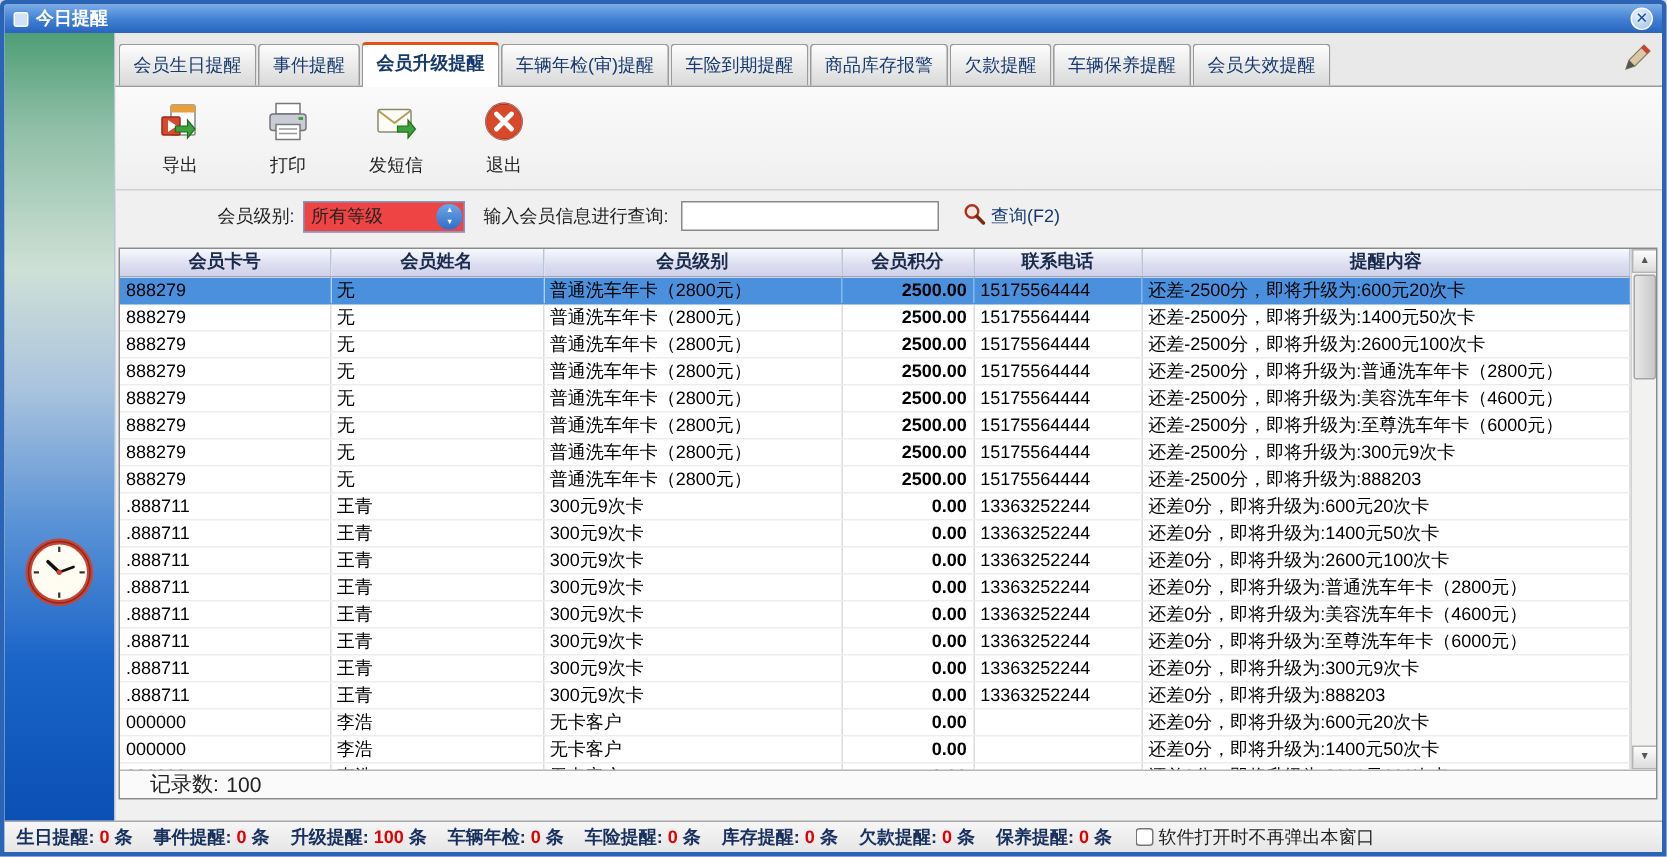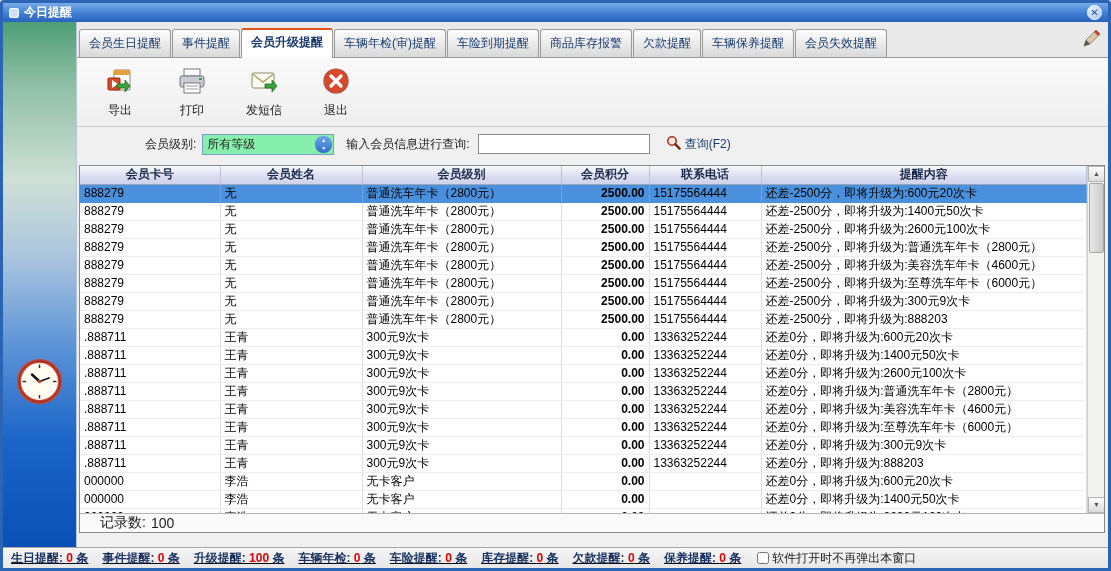--- a/index.html
+++ b/index.html
@@ -38,21 +38,21 @@
 
   
   .toolbar { flex:0 0 69px; background:linear-gradient(180deg,#fafafa,#efefef); border-bottom:1px solid #cfcfcf;
              display:flex; align-items:center; padding-left:14px; gap:14px; }
   .tool-btn { width:58px; height:58px; display:flex; flex-direction:column; align-items:center; justify-content:center;
               gap:3px; font-size:12px; color:#222; cursor:pointer; border:1px solid transparent; border-radius:3px; }
   .tool-btn svg { width:30px; height:30px; }
 
   
   .filter-row { flex:0 0 34px; display:flex; align-items:center; font-size:12px; color:#222; padding-left:68px; gap:6px; }
-  .combo { width:132px; height:21px; border:1px solid #7a9cc6; background:#86efac; display:flex; align-items:center;
+  .combo { width:108px; height:21px; border:1px solid #7a9cc6; background:#ef4444; display:flex; align-items:center;
            padding-left:4px; position:relative; cursor:pointer; }
   .combo .spinner { position:absolute; right:1px; top:1px; width:17px; height:17px; border-radius:8px;
                     background:linear-gradient(180deg,#6ea6e8,#2f6ec8); color:#fff; font-size:5px; line-height:8px;
                     display:flex; flex-direction:column; align-items:center; justify-content:center; }
   .search-input { width:172px; height:20px; border:1px solid #8a8a8a; background:#fff; font-size:12px; padding:0 3px; margin-left:2px; }
   .query-btn { display:flex; align-items:center; gap:4px; color:#173a6e; font-size:12px; cursor:pointer; margin-left:10px; }
   .query-btn svg { width:15px; height:15px; }
 
   
   .table-wrap { flex:0 0 368px; margin:4px 3px 0 2px; border:1px solid #8a8a8a; background:#fff;
@@ -389,21 +389,21 @@
           <span>记录数:</span>
           <span>100</span>
         </div>
       </div>
 
       <div style="flex:1"></div>
     </div>
   </div>
 
   <div class="statusbar">
-    <span style="display:flex;align-items:center;text-decoration:underline;">
+    <span style="display:flex;align-items:center;">
         <span class="status-item"><span class="sl">生日提醒: </span><span class="sc">0</span><span class="sl"> 条</span></span>
         <span class="status-item"><span class="sl">事件提醒: </span><span class="sc">0</span><span class="sl"> 条</span></span>
         <span class="status-item"><span class="sl">升级提醒: </span><span class="sc">100</span><span class="sl"> 条</span></span>
         <span class="status-item"><span class="sl">车辆年检: </span><span class="sc">0</span><span class="sl"> 条</span></span>
         <span class="status-item"><span class="sl">车险提醒: </span><span class="sc">0</span><span class="sl"> 条</span></span>
         <span class="status-item"><span class="sl">库存提醒: </span><span class="sc">0</span><span class="sl"> 条</span></span>
         <span class="status-item"><span class="sl">欠款提醒: </span><span class="sc">0</span><span class="sl"> 条</span></span>
         <span class="status-item"><span class="sl">保养提醒: </span><span class="sc">0</span><span class="sl"> 条</span></span>
       </span>
     <label class="chk-wrap">

